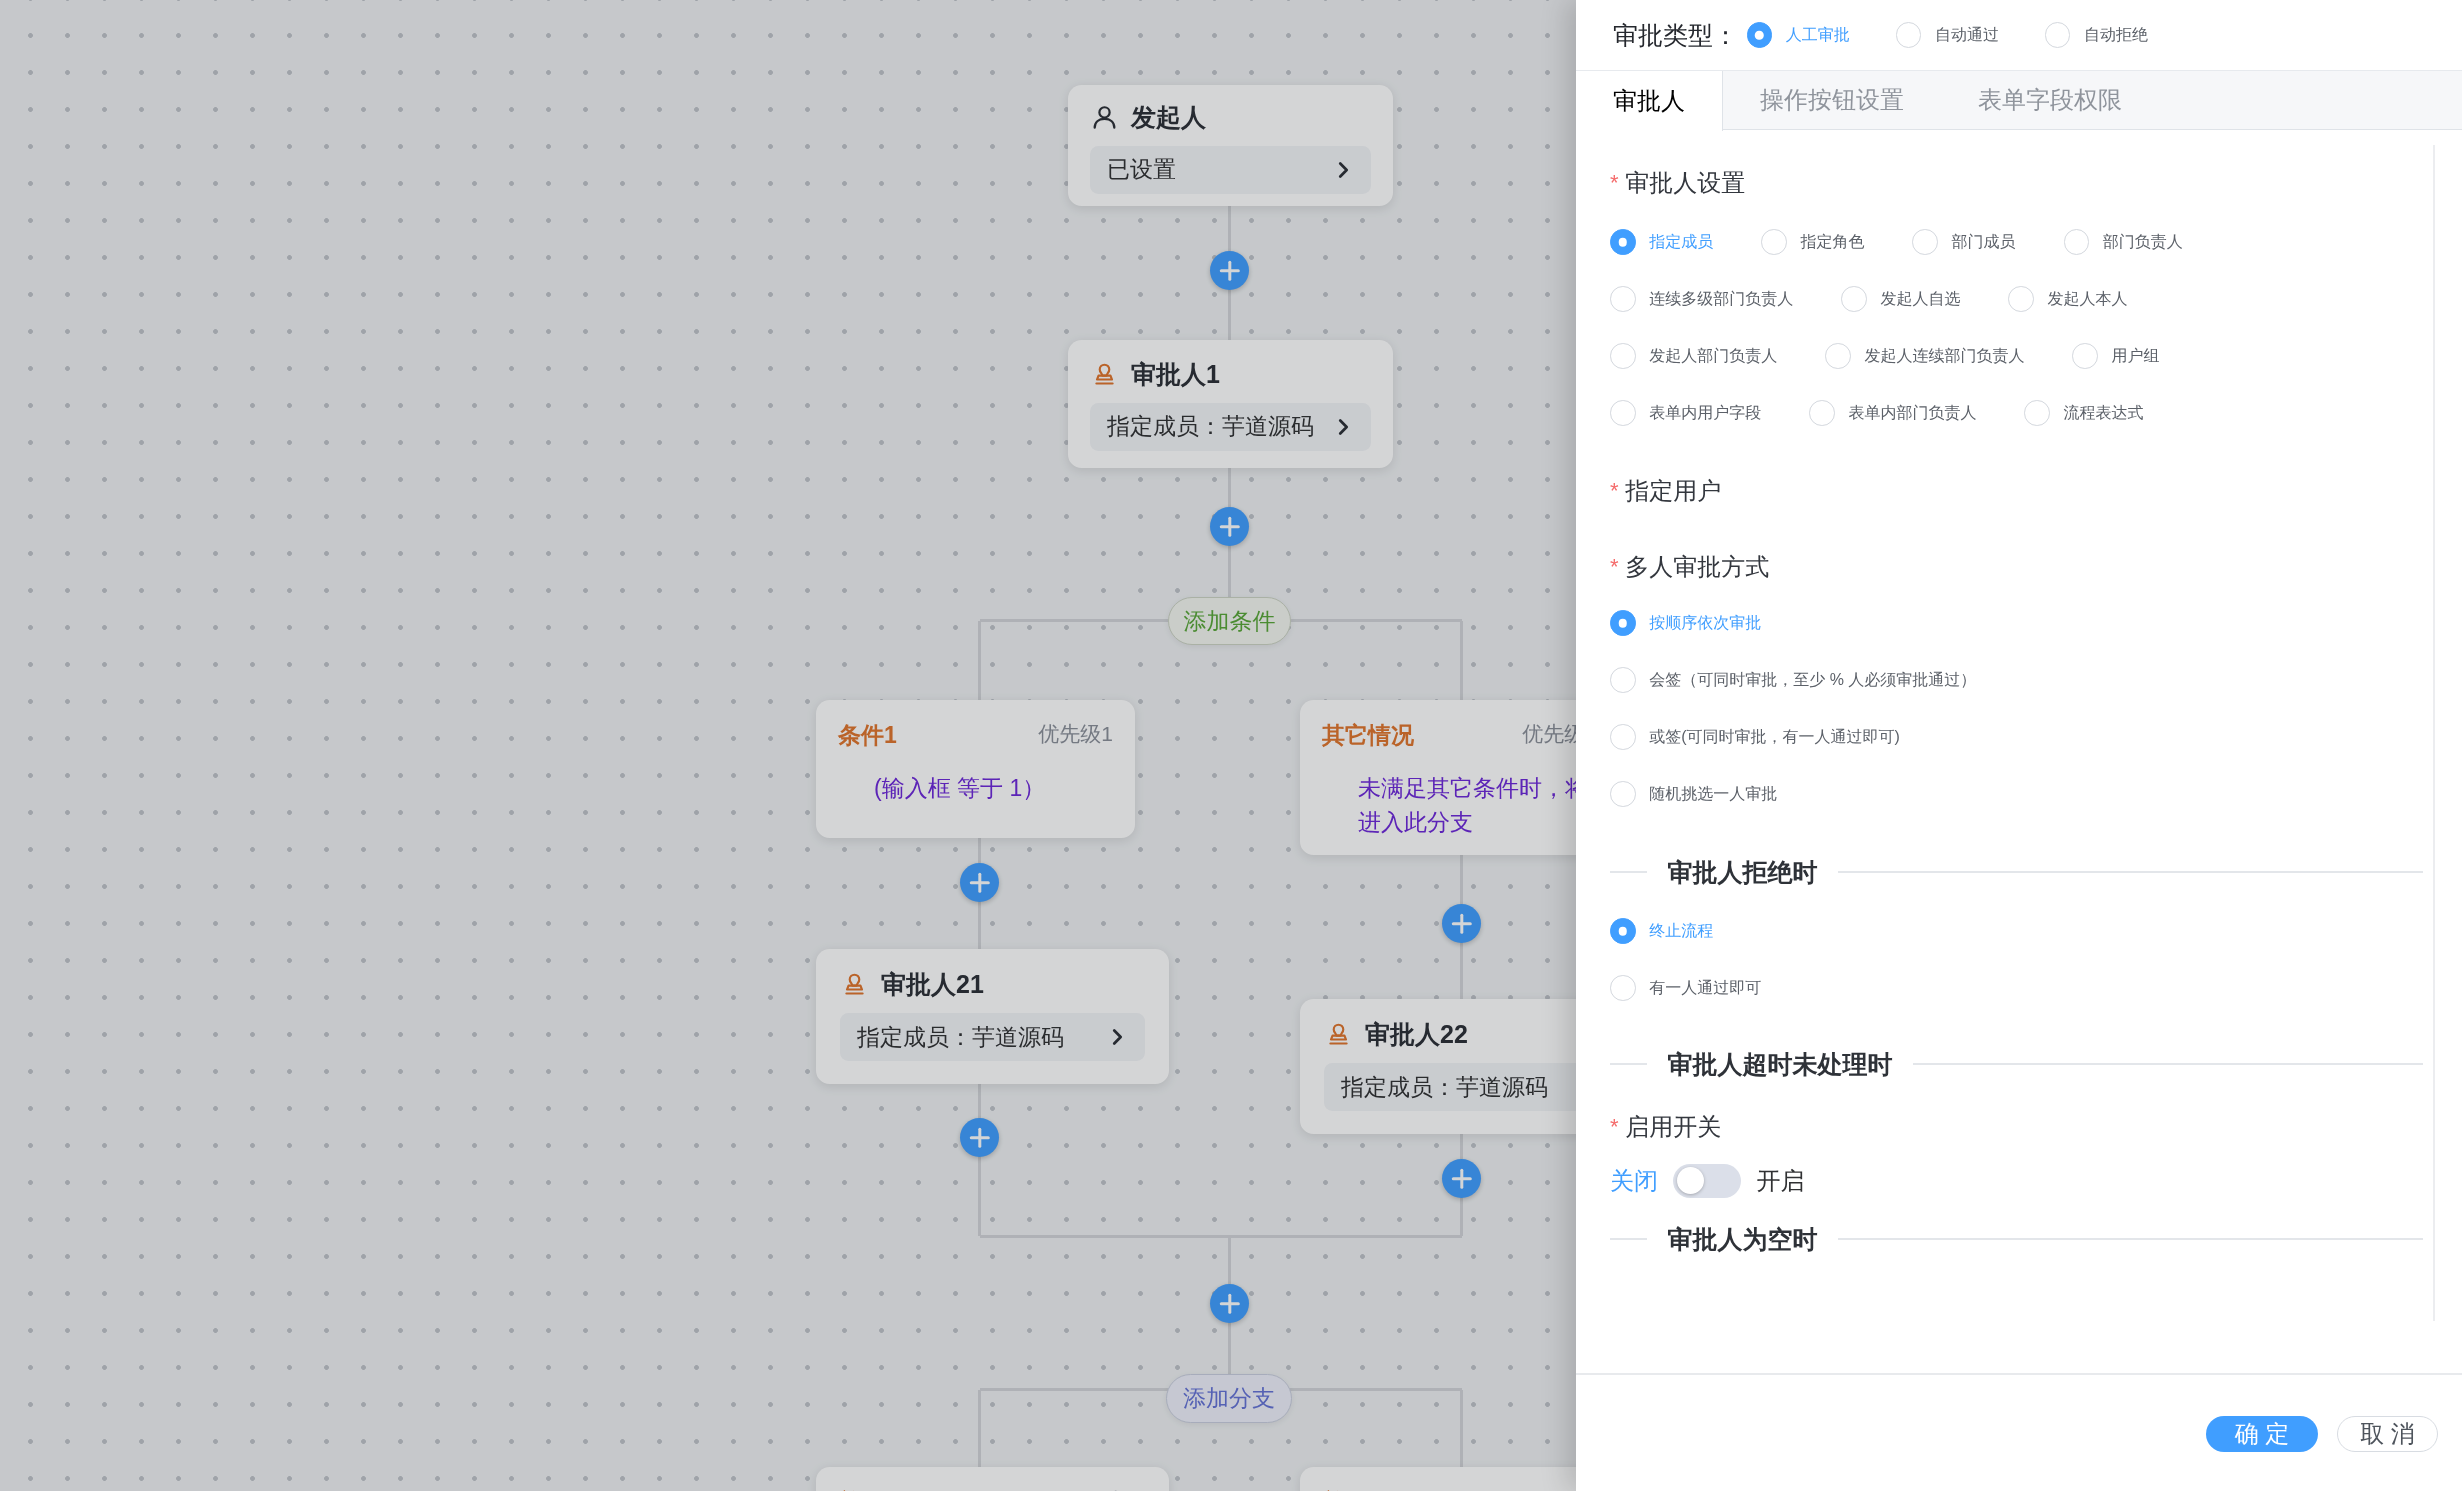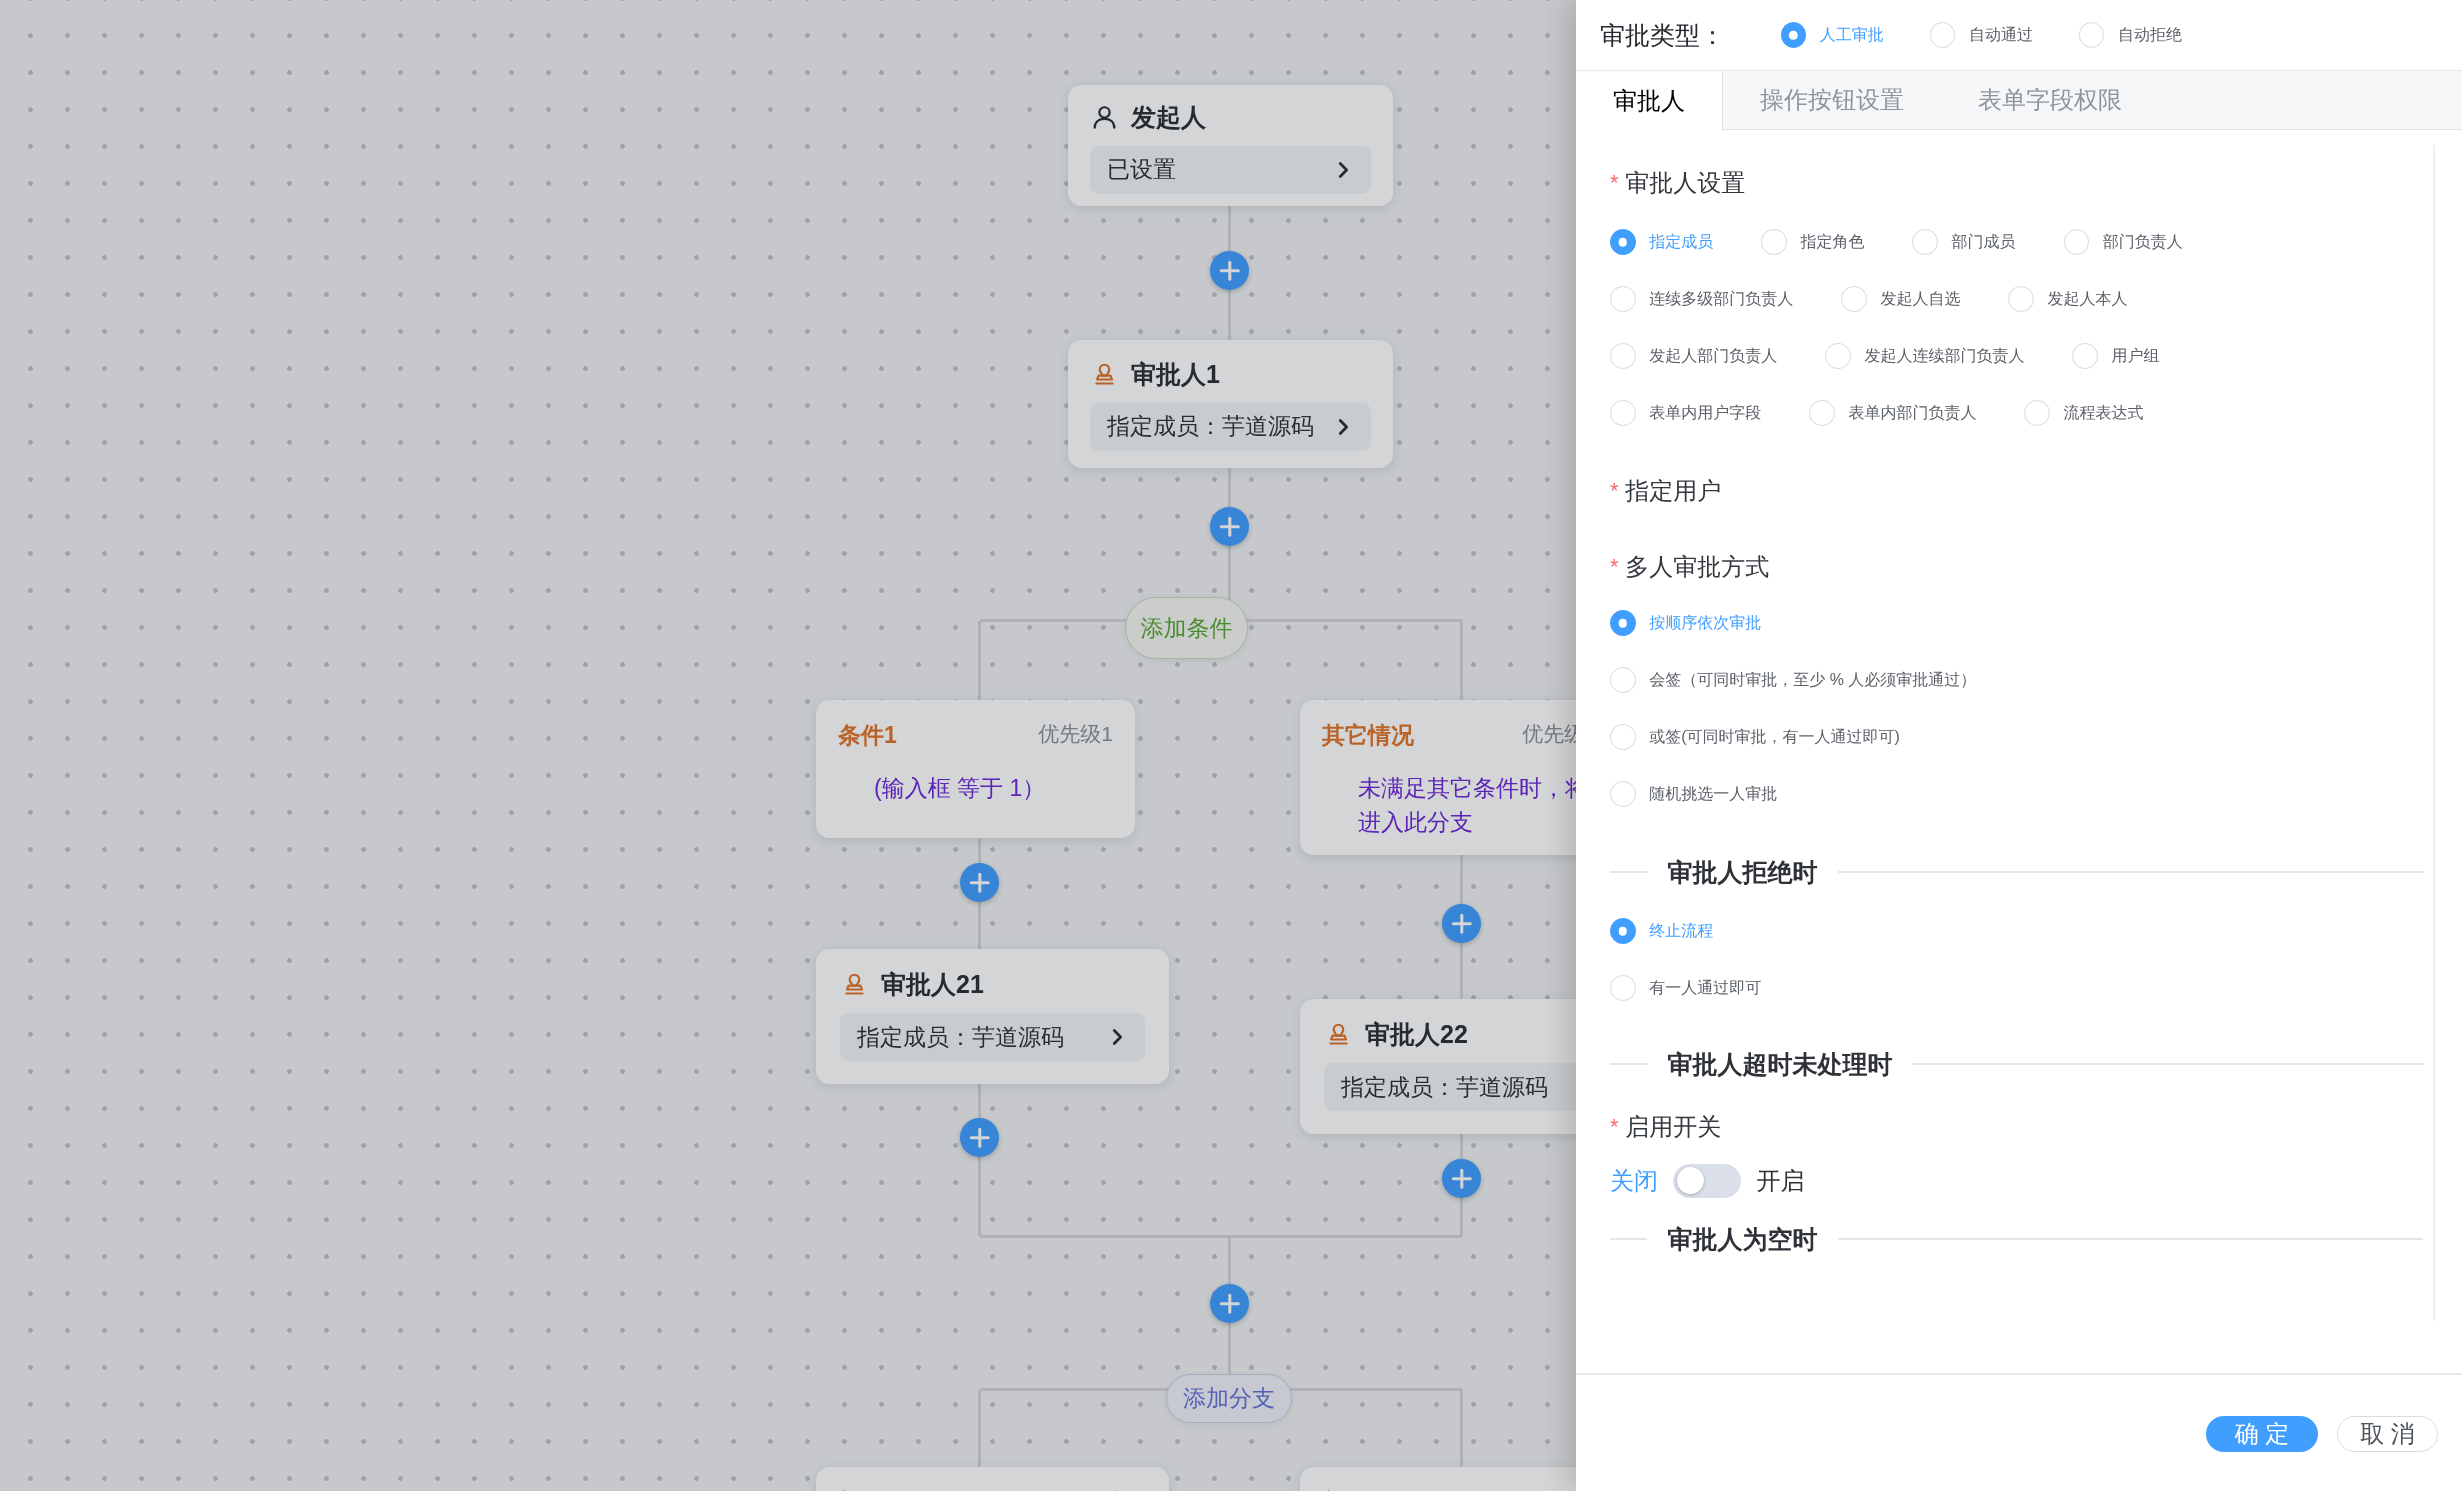--- a/index.html
+++ b/index.html
@@ -35,21 +35,21 @@
   .plus-glyph::before,.plus-glyph::after{content:"";position:absolute;left:50%;top:50%;background:#fff;border-radius:1.7px;}
   .plus-glyph::before{width:20.4px;height:3.4px;transform:translate(-50%,-50%);}
   .plus-glyph::after{width:3.4px;height:20.4px;transform:translate(-50%,-50%);}
 
   .node-icon{flex:0 0 auto;display:inline-flex;}
   .chev-right{flex:0 0 auto;display:inline-flex;}
 
   
   .drawer{position:absolute;left:1576px;top:0;width:886px;height:1491px;background:#fff;z-index:10;
     box-shadow:-10.2px 0 25.6px rgba(0,0,0,.15);}
-  .drawer-header{height:70px;display:flex;align-items:center;padding-left:24px;box-sizing:border-box;gap:47px;}
+  .drawer-header{height:70px;display:flex;align-items:center;padding-left:37px;box-sizing:border-box;}
   .hdr-label{font-size:25px;color:#25282e;font-weight:500;margin-right:8.5px;}
   .hdr-radios{display:flex;align-items:center;gap:46px;}
 
   .rd{display:inline-flex;align-items:center;gap:13.6px;font-size:16px;color:#5c6169;cursor:pointer;}
   .rd-c{width:25.6px;height:25.6px;border-radius:50%;border:1.7px solid #d4d8de;background:#fff;box-sizing:border-box;position:relative;flex:0 0 auto;}
   .rd.checked .rd-c{background:#409eff;border-color:#409eff;}
   .rd.checked .rd-c::after{content:"";position:absolute;left:50%;top:50%;width:8.5px;height:8.5px;border-radius:50%;background:#fff;transform:translate(-50%,-50%);}
   .rd.checked .rd-l{color:#409eff;}
 
   .tabs{display:flex;height:58px;background:#f6f7f9;border-top:1.7px solid #e7eaee;border-bottom:1.7px solid #dfe3e8;}
@@ -149,21 +149,21 @@
               <polyline points="9 5 16 12 9 19" stroke="#2b2f36" stroke-width="3" stroke-linecap="round" stroke-linejoin="round"></polyline>
             </svg>
         </span>
       </div>
     </div>
 
     <div class="plus" style="left:1210px;top:507px;">
         <span class="plus-glyph"></span>
       </div>
 
-    <div class="pill pill-cond" style="left:1125px;top:597px;width:123px;height:62px;">
+    <div class="pill pill-cond" style="left:1168px;top:597px;width:123px;height:48px;">
       <span>添加条件</span>
     </div>
 
     <div class="flow-card cond-card" style="left:816px;top:700px;width:319px;height:138px;">
       <div class="cond-head">
         <span class="cond-title">条件1</span>
         <span class="cond-priority">优先级1</span>
       </div>
       <div class="cond-body">(输入框 等于 1）</div>
     </div>

